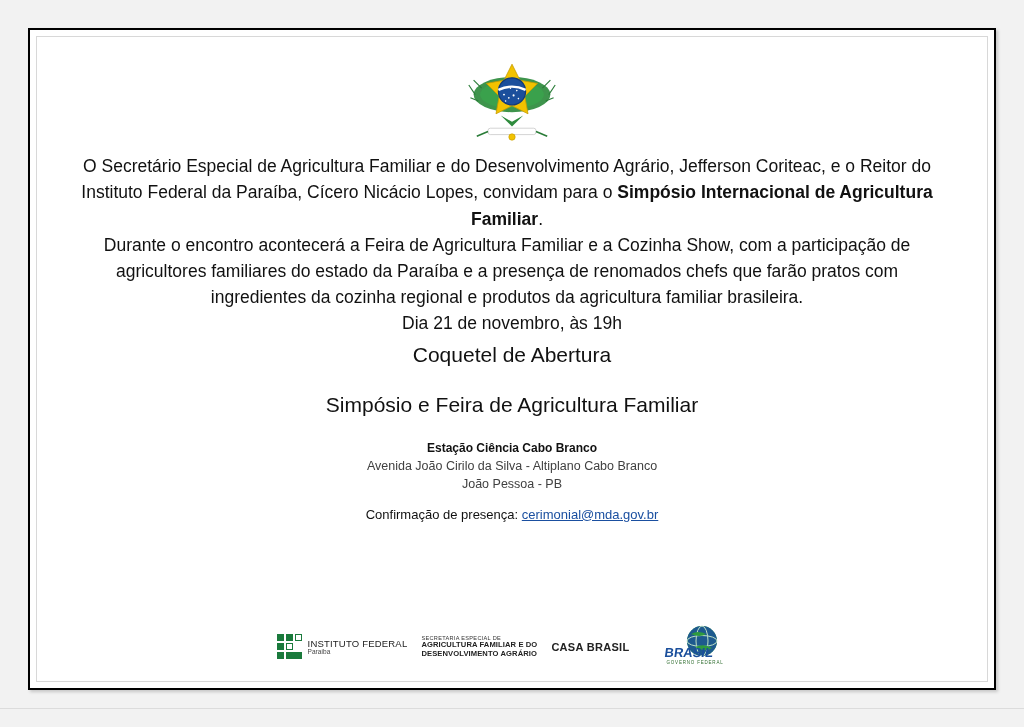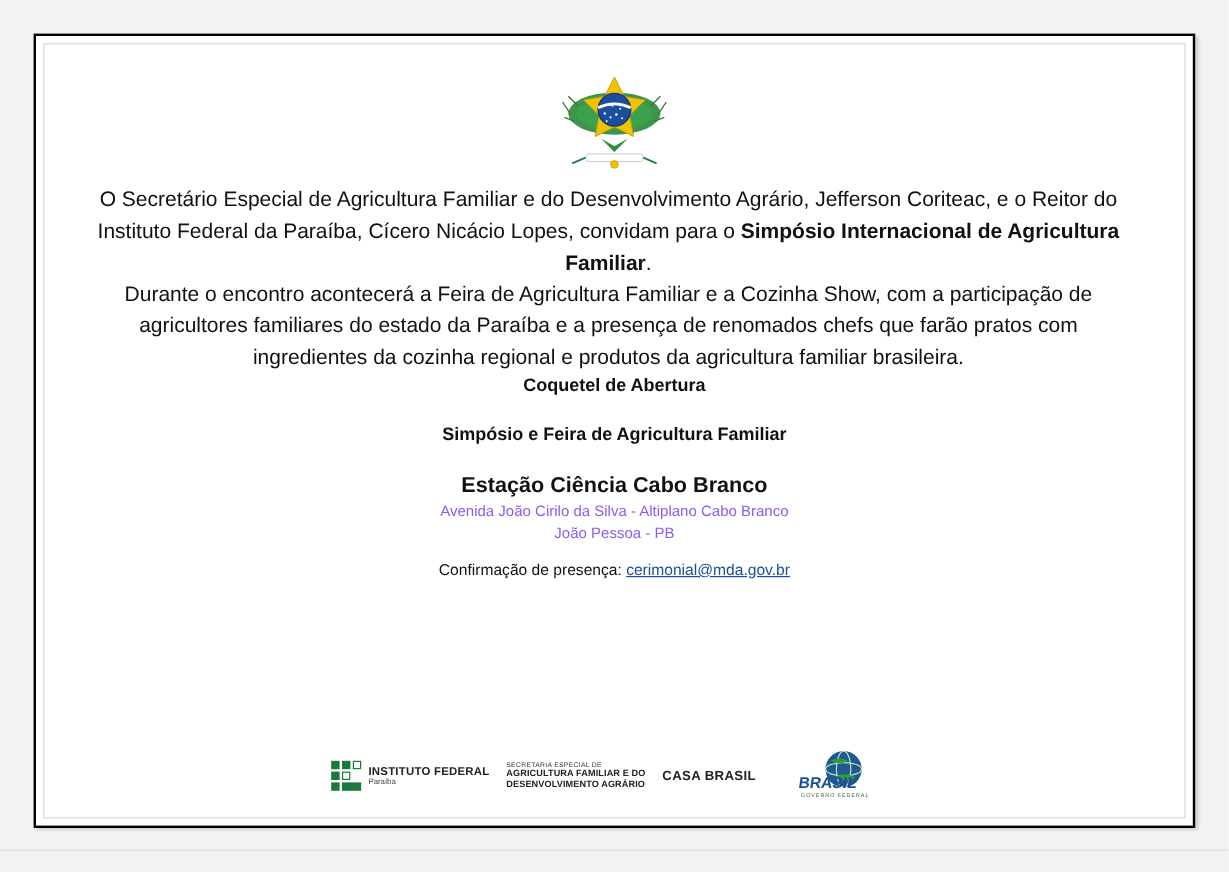--- a/index.html
+++ b/index.html
@@ -61,35 +61,35 @@
   .para:last-child { margin-bottom: 0; }
   .b { font-weight: bold; }
   .block-date {
     margin: 0 auto 4px auto;
     font-size: 17.5px;
     line-height: 1.45;
     color: #111111;
   }
   .block-title {
     margin: 0 auto 20px auto;
-    font-size: 15px;
-    font-weight: bold;
+    font-size: 21px;
+    font-weight: normal;
     line-height: 1.45;
     color: #111111;
   }
   .venue-name {
     margin: 6px auto 3px auto;
-    font-size: 18px;
+    font-size: 12px;
     font-weight: bold;
     color: #111111;
   }
   .venue-line {
     margin: 0 auto 1px auto;
     font-size: 12.5px;
-    color: #8b5cf6;
+    color: #404040;
     line-height: 1.35;
   }
   .confirm {
     margin: 14px auto 0 auto;
     font-size: 13px;
     color: #111111;
   }
   .confirm a {
     color: #1a4fa0;
     text-decoration: underline;
@@ -119,21 +119,21 @@
     position: absolute;
     display: block;
     background: #1a7a3c;
   }
   .if-text {
     text-align: left;
     line-height: 1.05;
   }
   .if-text .t1 {
     font-size: 9.5px;
-    font-weight: bold;
+    font-weight: normal;
     color: #222;
     letter-spacing: .2px;
   }
   .if-text .t2 {
     font-size: 6.5px;
     color: #444;
   }
   .logo-sec {
     text-align: left;
     line-height: 1.15;
@@ -199,20 +199,21 @@
         <path d="M90 98 L104 104" stroke="#2a7c38" stroke-width="2"></path>
         <circle cx="60" cy="105" r="4" fill="#f2c200" stroke="#c79c00" stroke-width="0.8"></circle>
       </svg>
 
       <p class="body-text para">
         <span>O Secretário Especial de Agricultura Familiar e do Desenvolvimento Agrário, Jefferson Coriteac, e o Reitor do Instituto Federal da Paraíba, Cícero Nicácio Lopes, convidam para o </span><span class="b">Simpósio Internacional de Agricultura Familiar</span><span>.</span>
       </p>
 
       <p class="body-text para">Durante o encontro acontecerá a Feira de Agricultura Familiar e a Cozinha Show, com a participação de agricultores familiares do estado da Paraíba e a presença de renomados chefs que farão pratos com ingredientes da cozinha regional e produtos da agricultura familiar brasileira.</p>
 
+      <div class="block-date">Dia 21 de novembro, às 19h</div>
       <div class="block-title">Coquetel de Abertura</div>
 
       <div class="block-title">Simpósio e Feira de Agricultura Familiar</div>
 
       <div class="venue-name">Estação Ciência Cabo Branco</div>
       <div class="venue-line">Avenida João Cirilo da Silva - Altiplano Cabo Branco</div>
       <div class="venue-line">João Pessoa - PB</div>
 
       <div class="confirm">
         <span>Confirmação de presença: </span><a href="#">cerimonial@mda.gov.br</a>

